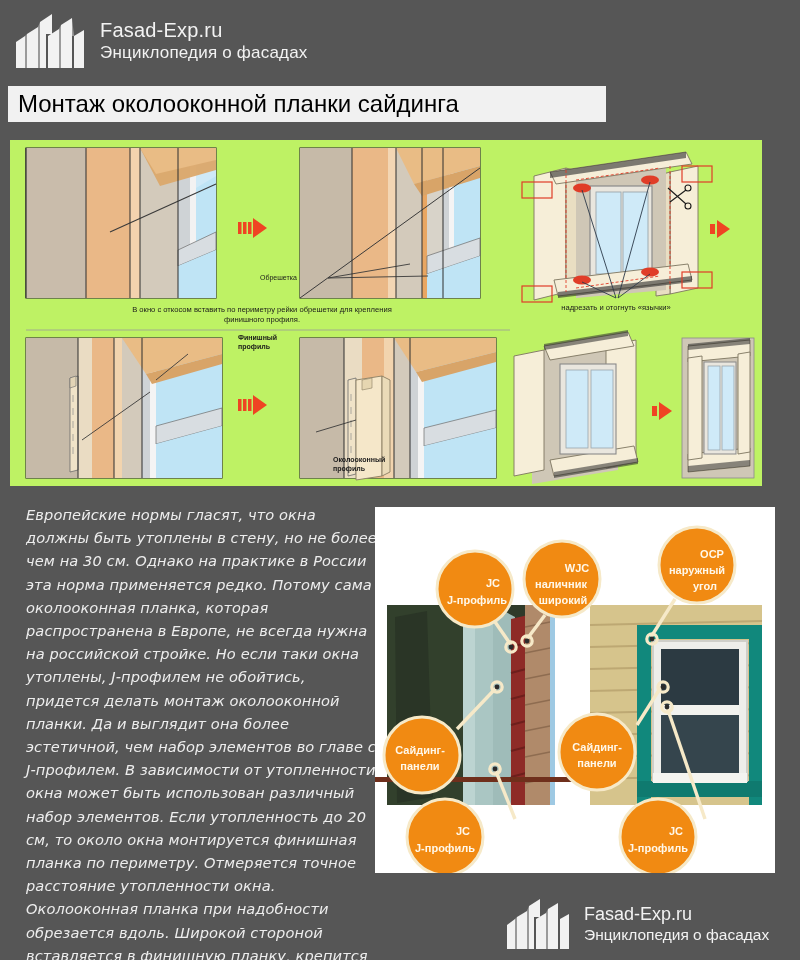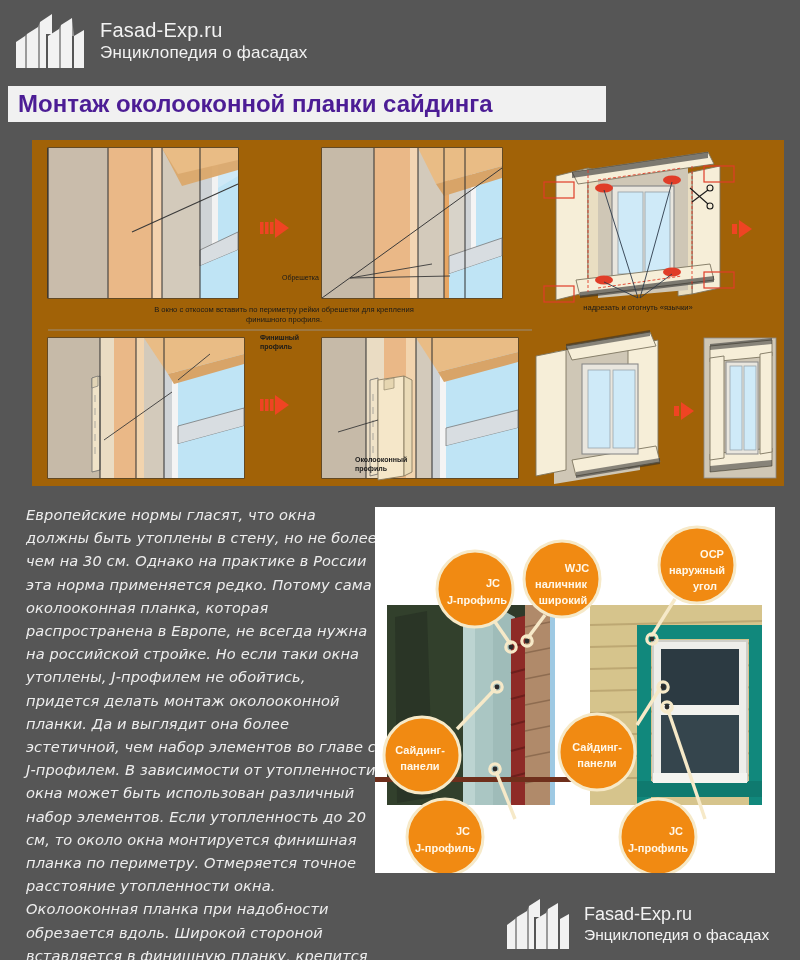--- a/index.html
+++ b/index.html
@@ -21,28 +21,28 @@
   .logo-line1{ font-size:20px; letter-spacing:.2px; }
   .logo-line2{ font-size:17px; letter-spacing:.2px; }
 
   
   .title-bar{
     position:absolute; left:8px; top:86px; width:598px; height:36px;
     background:#f1f1f1;
     display:flex; align-items:center;
   }
   .title-bar h1{
-    font-size:24px; font-weight:bold; color:#4c1d95;
+    font-size:24px; font-weight:normal; color:#000000;
     padding-left:10px; white-space:nowrap;
   }
 
   
   .diagram-panel{
-    position:absolute; left:32px; top:140px; width:752px; height:346px;
-    background:#a16207;
+    position:absolute; left:10px; top:140px; width:752px; height:346px;
+    background:#bef264;
   }
   .diagram-panel svg{ display:block; }
 
   
   .article-text{
     position:absolute; left:26px; top:503px; width:352px;
     color:#ededed;
     font-family:"DejaVu Sans", sans-serif;
     font-style:italic;
     font-size:14.6px;

